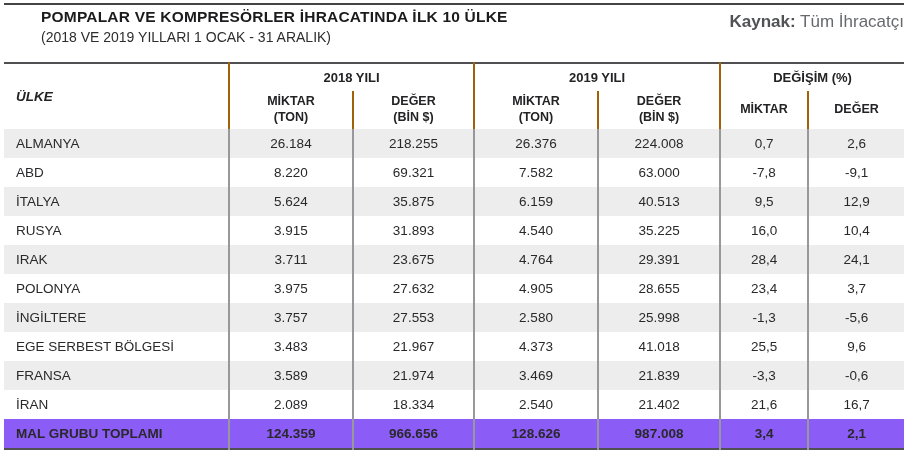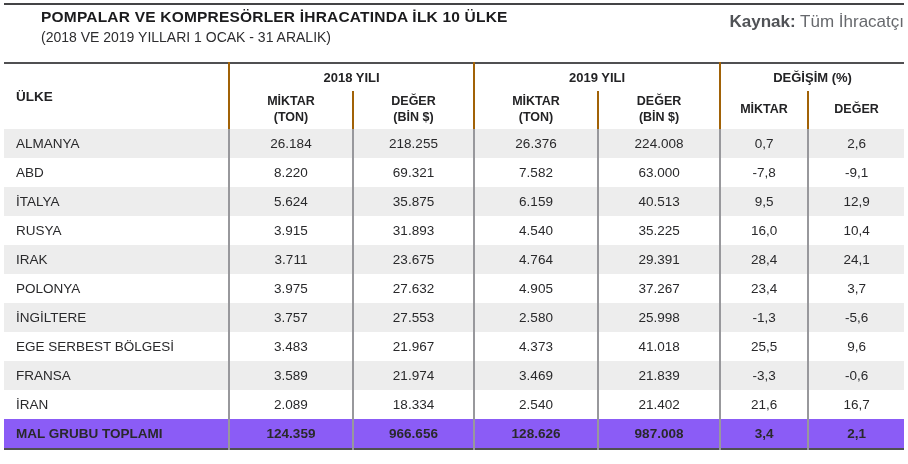--- a/index.html
+++ b/index.html
@@ -75,20 +75,21 @@
     padding: 0;
     vertical-align: middle;
     text-align: center;
   }
   .group-row th { height: 27px; font-size: 13px; }
   .sub-row th { height: 38px; font-size: 12.5px; line-height: 1.25; }
   th.country-head {
     text-align: left;
     padding-left: 12px;
     font-size: 13.5px;
+    font-style: italic;
   }
   .bl { border-left: 2px solid #a16207; }
 
   tbody td {
     height: 29px;
     padding: 0;
     text-align: center;
     vertical-align: middle;
     color: #29292b;
   }
@@ -198,21 +199,21 @@
           <td>4.764</td>
           <td>29.391</td>
           <td>28,4</td>
           <td>24,1</td>
         </tr>
         <tr>
           <td>POLONYA</td>
           <td>3.975</td>
           <td>27.632</td>
           <td>4.905</td>
-          <td>37.267</td>
+          <td>28.655</td>
           <td>23,4</td>
           <td>3,7</td>
         </tr>
         <tr>
           <td>İNGİLTERE</td>
           <td>3.757</td>
           <td>27.553</td>
           <td>2.580</td>
           <td>25.998</td>
           <td>-1,3</td>

